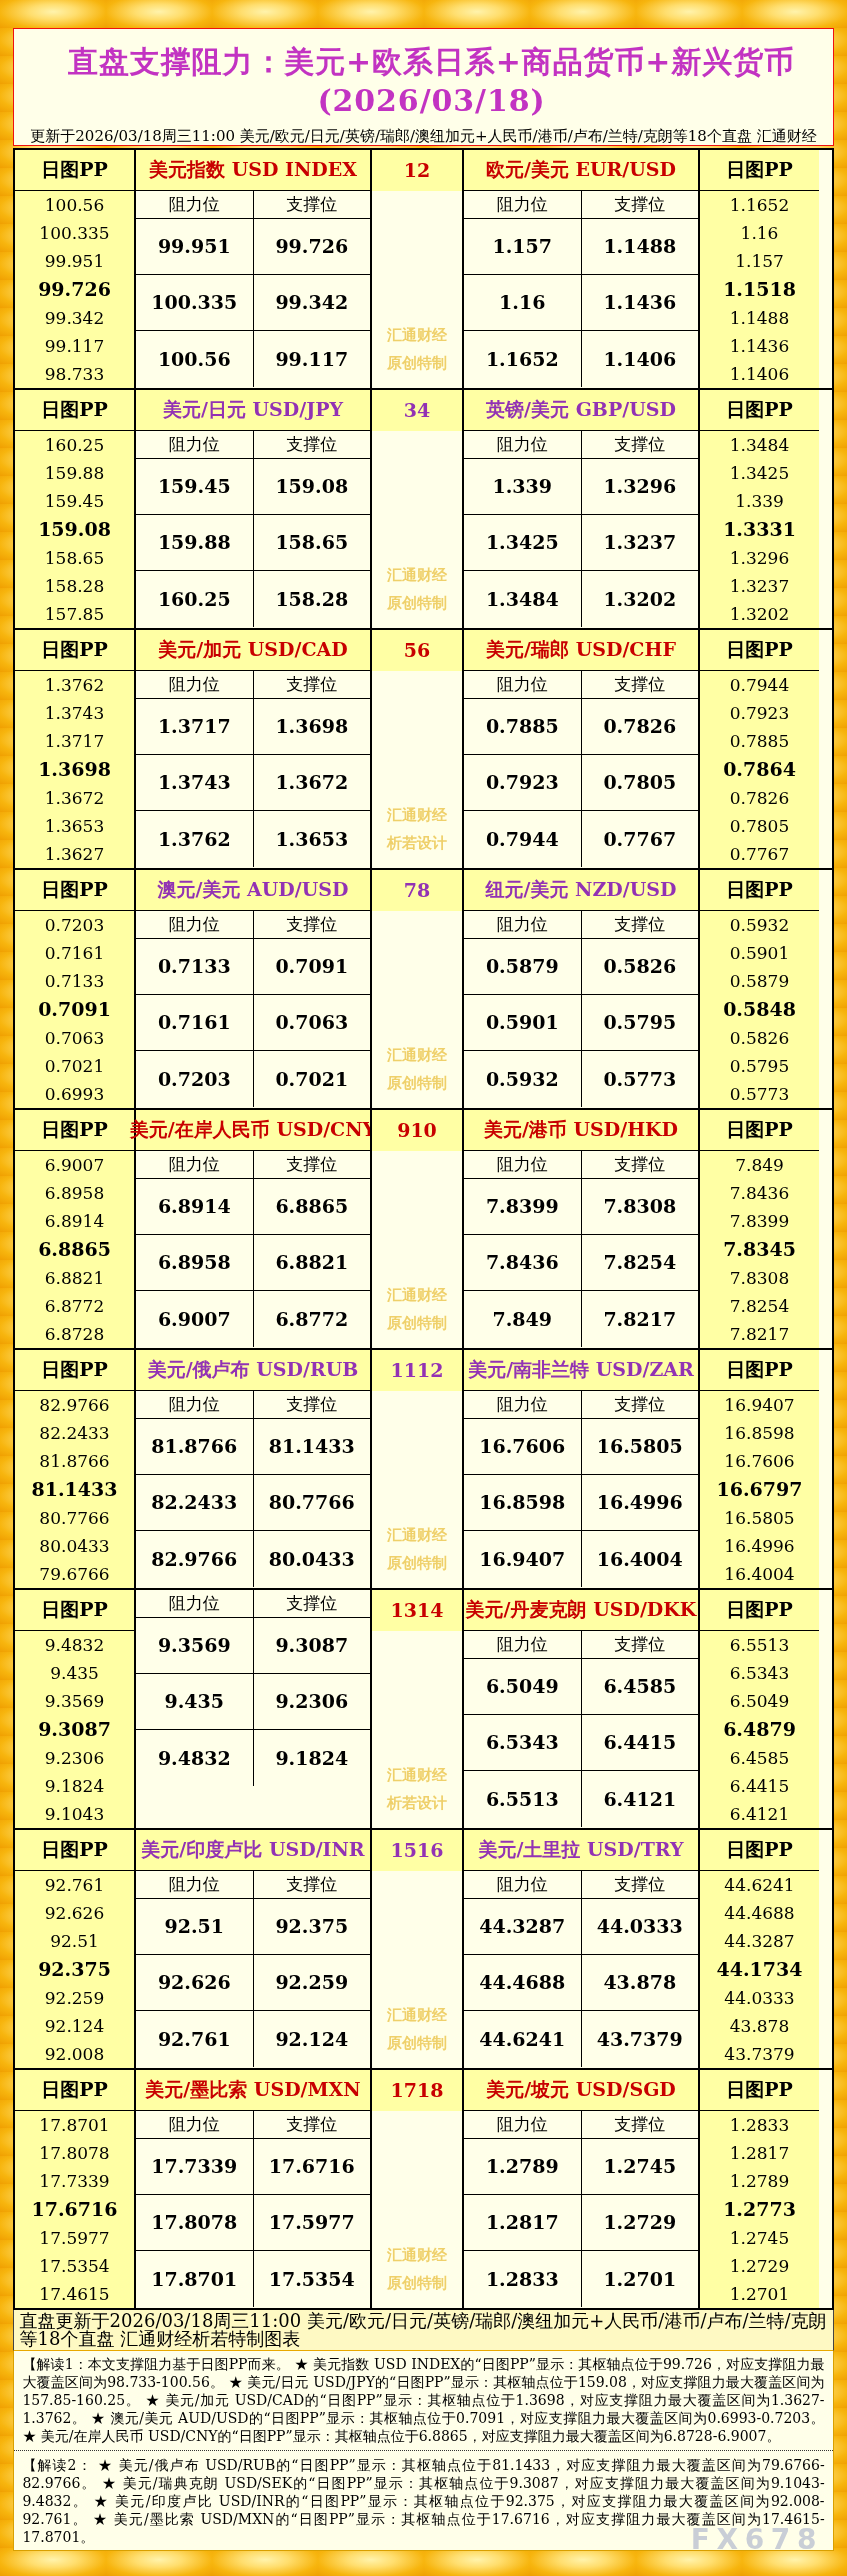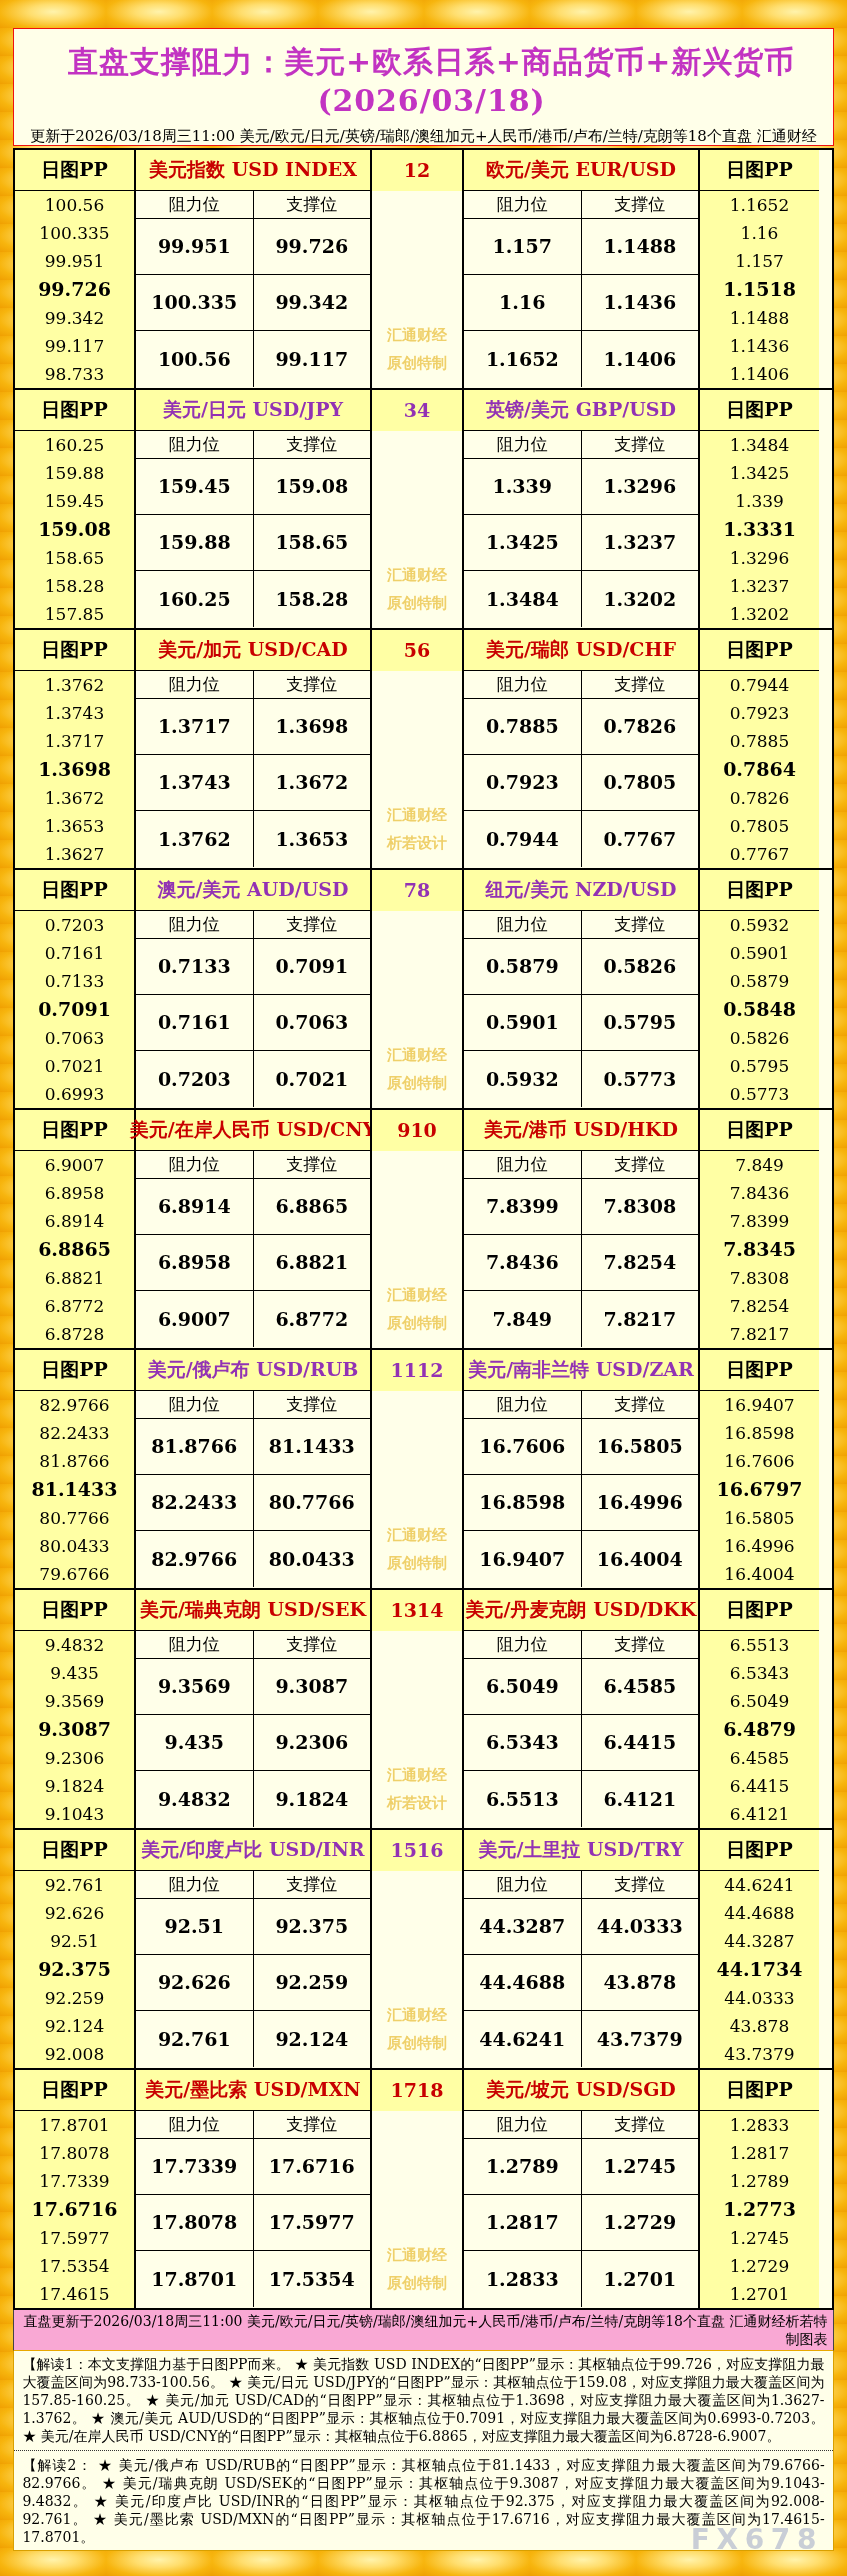--- a/index.html
+++ b/index.html
@@ -45,23 +45,23 @@
   .sub-cell{flex:1;display:flex;align-items:center;justify-content:center;font-size:17px;border-right:1.9px solid #000;box-sizing:border-box;}
   .sub-cell.last{border-right:none;text-align:center;}
   .data-row{display:flex;height:56px;box-sizing:border-box;border-bottom:1.9px solid #000;}
   .data-row:last-child{border-bottom:none;}
   .d-cell{flex:1;display:flex;align-items:center;justify-content:center;font-size:19px;font-weight:bold;border-right:1.9px solid #000;box-sizing:border-box;}
   .d-cell.last{border-right:none;}
 
   .wm{margin-top:auto;padding-bottom:11.2px;text-align:center;color:#EFD06A;font-size:15px;line-height:28px;font-weight:bold;}
 
   
-  .footer-row1{box-sizing:border-box;background:#f9a8d4;border-left:0.9px solid #444;border-right:0.9px solid #444;
+  .footer-row1{box-sizing:border-box;background:#fef9c3;border-left:0.9px solid #444;border-right:0.9px solid #444;
     border-bottom:1.9px solid #E8A800;min-height:37px;display:flex;align-items:center;justify-content:center;
-    text-align:right;font-size:14px;line-height:18px;padding:1.9px 5.6px;}
+    text-align:left;font-size:18px;line-height:18px;padding:1.9px 5.6px;}
   .notes-box{box-sizing:border-box;background:#FFFFE9;border:1.9px solid #D9A000;border-top:none;}
   .note{padding:4.7px 8.4px;font-size:14px;line-height:18px;color:#000;text-align:justify;}
   .note.first{border-bottom:0.9px dotted #333;}
 
   .fx-watermark{position:absolute;right:24px;top:2523px;font-size:28px;font-weight:bold;color:#C9CED6;
     letter-spacing:6.6px;font-family:"DejaVu Sans","Liberation Sans",sans-serif;}
 </style>
 </head>
 <body>
 
@@ -568,21 +568,20 @@
         <div class="pp-value">9.435</div>
         <div class="pp-value">9.3569</div>
         <div class="pp-value">9.3087</div>
         <div class="pp-value">9.2306</div>
         <div class="pp-value">9.1824</div>
         <div class="pp-value">9.1043</div>
       </div>
     </div>
 
     <div class="col inner">
-      <div class="cell head pair-head" data-theme="red">美元/瑞典克朗 USD/SEK</div>
       <div class="subhead">
         <div class="sub-cell">阻力位</div>
         <div class="sub-cell last">支撑位</div>
       </div>
       <div class="data-row">
         <div class="d-cell">9.3569</div>
         <div class="d-cell last">9.3087</div>
       </div>
       <div class="data-row">
         <div class="d-cell">9.435</div>

